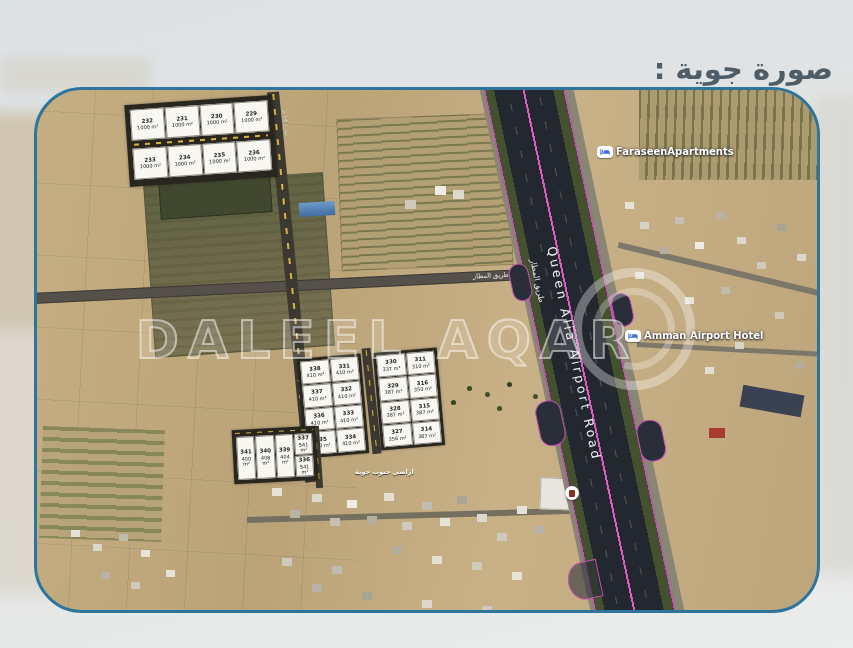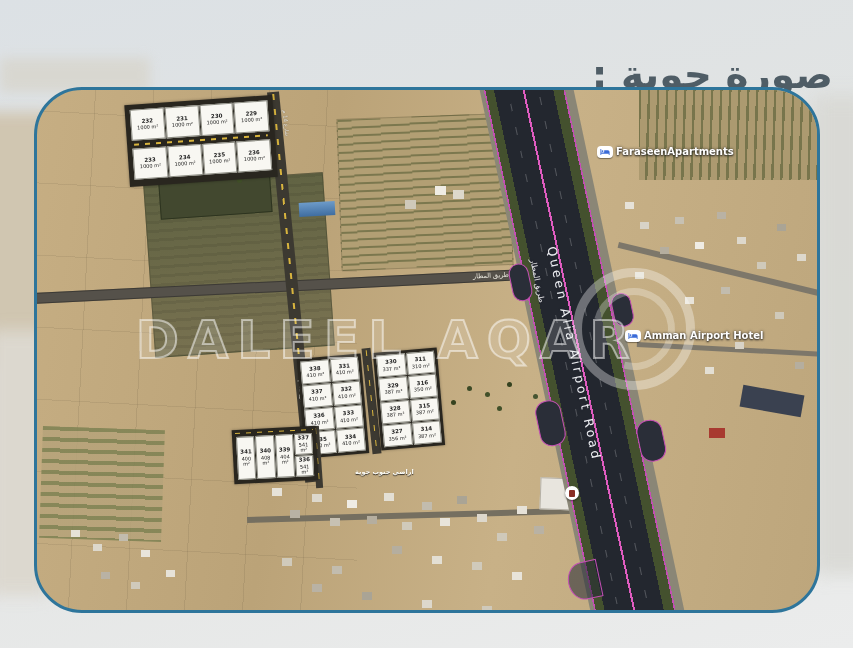--- a/index.html
+++ b/index.html
@@ -9,21 +9,21 @@
     font-family:"DejaVu Sans",sans-serif;
   }
   .abs{position:absolute}
   
   .blob1{left:-22px;top:112px;width:74px;height:255px;background:#cfc3ac;filter:blur(7px);opacity:.9}
   .blob2{left:-12px;top:330px;width:62px;height:265px;background:#dcd8cf;filter:blur(8px)}
   .blob3{right:-18px;top:95px;width:58px;height:480px;background:#d8d8d3;filter:blur(9px);opacity:.85}
   .blob4{left:0;top:58px;width:150px;height:34px;background:#d6d2c6;filter:blur(6px);opacity:.65}
 
   .title{
-    right:20px;top:4px;direction:rtl;font-weight:800;font-size:39px;color:#4f5d66;letter-spacing:0;margin-top:48px;
+    right:20px;top:4px;direction:rtl;font-weight:800;font-size:29px;color:#4f5d66;letter-spacing:0;margin-top:48px;
   }
 
   
   .map{
     left:34px;top:87px;width:786px;height:526px;border:3px solid #2e759b;border-radius:48px;
     overflow:hidden;box-sizing:border-box;
     background:linear-gradient(100deg,#c6ae83 0%,#bba378 35%,#c8b187 62%,#bda67c 100%);
   }
   
   .gridL{left:0;top:0;width:320px;height:526px;

